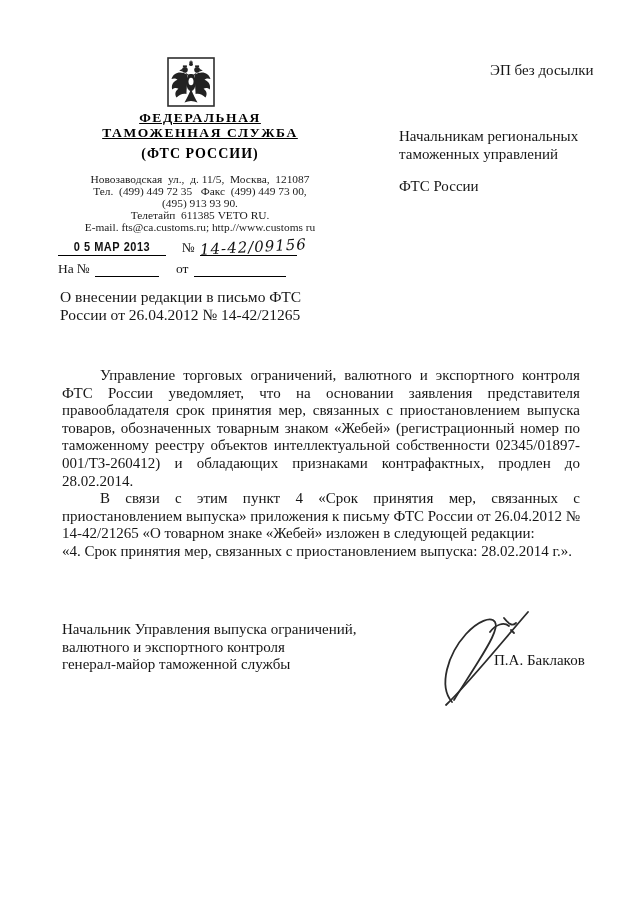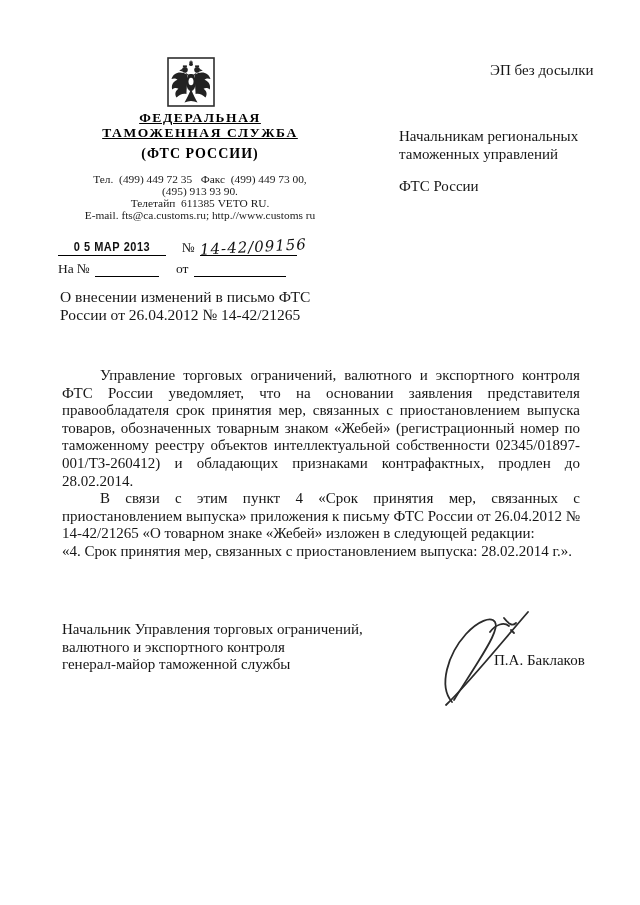--- a/index.html
+++ b/index.html
@@ -85,20 +85,21 @@
 
       <ellipse cx="24" cy="24.5" rx="2.5" ry="3.8" fill="#ffffff"></ellipse>
     </svg>
   </div>
 
   <div class="org">
     <div class="org-line">ФЕДЕРАЛЬНАЯ</div>
     <div class="org-line">ТАМОЖЕННАЯ СЛУЖБА</div>
     <div class="org-short">(ФТС РОССИИ)</div>
     <div class="addr">
+      <div class="addr-line">Новозаводская  ул.,  д. 11/5,  Москва,  121087</div>
       <div class="addr-line">Тел.  (499) 449 72 35   Факс  (499) 449 73 00,</div>
       <div class="addr-line">(495) 913 93 90.</div>
       <div class="addr-line">Телетайп  611385 VETO RU.</div>
       <div class="addr-line">E-mail. fts@ca.customs.ru; http.//www.customs ru</div>
     </div>
   </div>
 
   <div class="ep-note">ЭП без досылки</div>
   <div class="addressees">
     <div class="addressee">
@@ -112,32 +113,32 @@
 
   <div class="ref-row row1">
     <span class="cell date-cell"><span class="stamp">0 5 МАР 2013</span></span><span class="no-label">№</span><span class="cell no-cell"><span class="hand">14-42/09156</span></span>
   </div>
 
   <div class="ref-row row2">
     <span class="lbl">На №</span><span class="cell blank1"></span><span class="lbl ot">от</span><span class="cell blank2"></span>
   </div>
 
   <div class="subject">
-    <div>О внесении изменений в письмо ФТС</div>
+    <div>О внесении редакции в письмо ФТС</div>
     <div>России от 26.04.2012 № 14-42/21265</div>
   </div>
 
   <div class="body-text">
     <p class="ind">Управление торговых ограничений, валютного и экспортного контроля ФТС России уведомляет, что на основании заявления представителя правообладателя срок принятия мер, связанных с приостановлением выпуска товаров, обозначенных товарным знаком «Жебей» (регистрационный номер по таможенному реестру объектов интеллектуальной собственности 02345/01897-001/ТЗ-260412) и обладающих признаками контрафактных, продлен до 28.02.2014.</p>
     <p class="ind">В связи с этим пункт 4 «Срок принятия мер, связанных с приостановлением выпуска» приложения к письму ФТС России от 26.04.2012 № 14-42/21265 «О товарном знаке «Жебей» изложен в следующей редакции:</p>
     <p>«4. Срок принятия мер, связанных с приостановлением выпуска: 28.02.2014 г.».</p>
   </div>
 
   <div class="sig-lines">
-    <div>Начальник Управления торговых ограничений,</div>
+    <div>Начальник Управления выпуска ограничений,</div>
     <div>валютного и экспортного контроля</div>
     <div>генерал-майор таможенной службы</div>
   </div>
 
   <div class="sig-mark">
     <svg viewBox="0 0 115 100" xmlns="http://www.w3.org/2000/svg" fill="none" stroke="#2b2b2b" stroke-width="1.8" stroke-linecap="round">
       <path d="M14 96 C0 80 10 48 28 28 C40 15 53 10 57 16 C61 22 50 40 40 56 C32 69 22 84 16 94"></path>
       <path d="M8 99 C30 78 64 36 90 6"></path>
       <path d="M52 26 C58 18 66 16 71 20"></path>
       <path d="M66 12 C70 17 74 21 78 17"></path>

